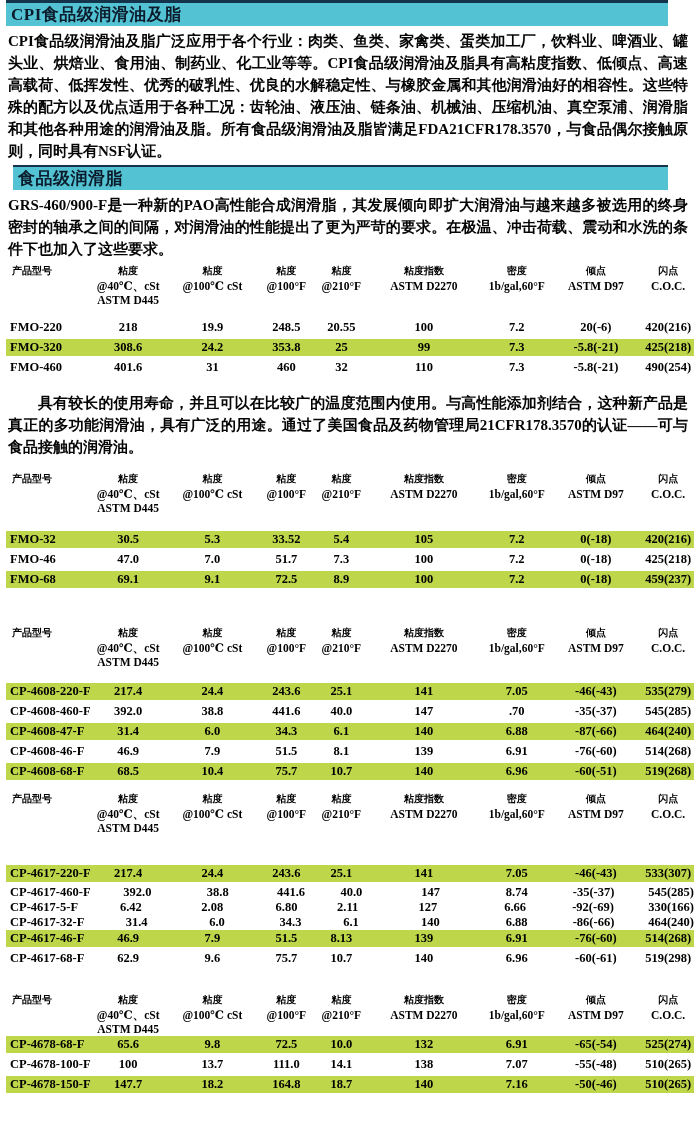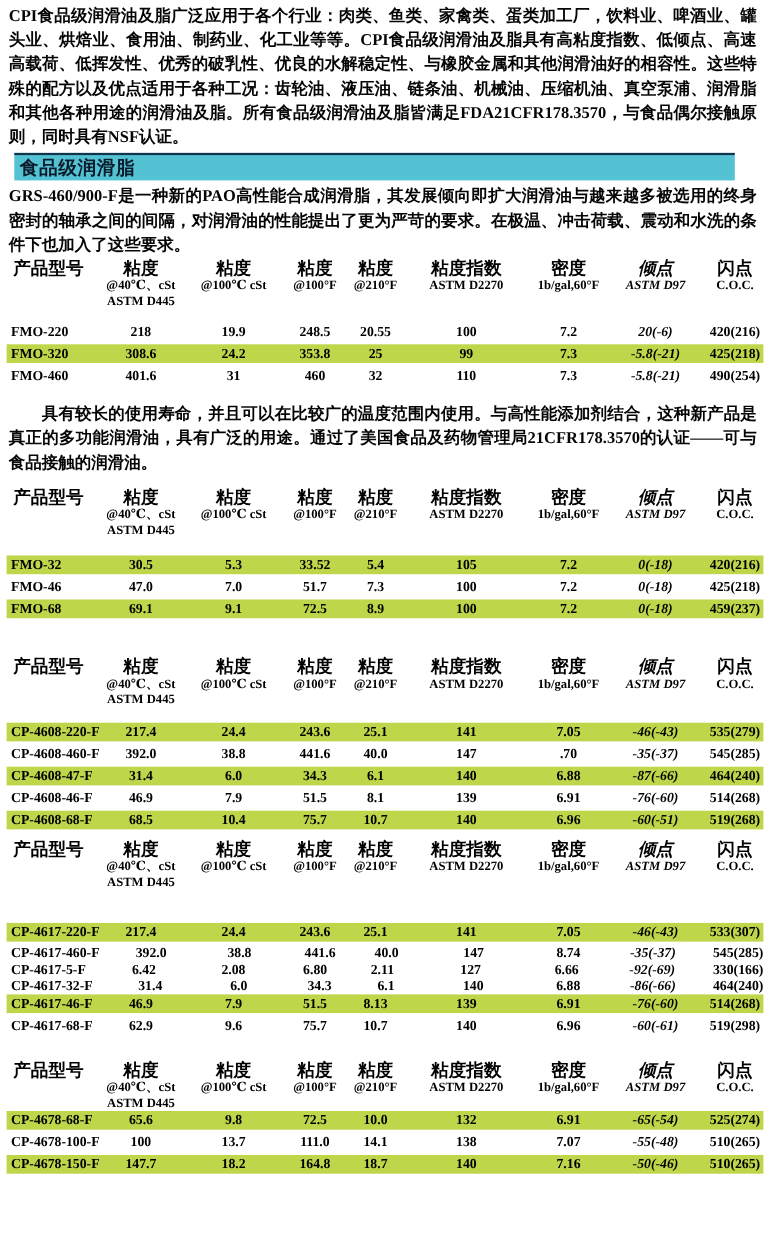--- a/index.html
+++ b/index.html
@@ -28,56 +28,59 @@
     margin:4px 12px 0 8px;
     font-size:15px;line-height:22px;
     text-align:justify;
     color:#050505;
   }
   .para.indent{text-indent:2em;margin-top:16px;}
 
   .spec-table{margin:0 6px 0 6px;}
   .spec-head{display:flex;align-items:flex-start;}
   .hcell{text-align:center;}
-  .hcell .h1{font-size:16px;line-height:17px;white-space:nowrap;}
+  .hcell .h1{font-size:10px;line-height:17px;white-space:nowrap;}
   .hcell .h2{font-size:11.5px;line-height:14px;white-space:nowrap;text-align:center;}
   .spec-head .c-product .h1{text-align:left;padding-left:2px;}
 
   .spec-body{margin-top:12px;}
   .row{display:flex;height:17px;line-height:17px;margin-bottom:3px;font-size:12.5px;}
   .row.tight{height:14px;line-height:14px;margin-bottom:1px;gap:23px;}
   .row.hl{background:var(--hl,#bed649);}
   .cell{text-align:center;white-space:nowrap;overflow:visible;}
 
   .c-product{width:11.5%;text-align:left;padding-left:4px;box-sizing:border-box;}
   .c-v40{width:12.5%;}
   .c-v100c{width:12%;}
   .c-v100f{width:9.5%;}
   .c-v210f{width:6.5%;}
   .c-vi{width:17.5%;}
   .c-density{width:9.5%;}
-  .c-pour{width:13.5%;font-style:italic;}
+  .c-pour{width:13.5%;}
   .c-flash{width:7.5%;}
 
   
   #table-0{margin-top:2px;}
   #table-1{margin-top:12px;}
   #table-1 .spec-body{margin-top:16px;}
   #table-2{margin-top:36px;}
   #table-2 .spec-body{margin-top:14px;}
   #table-3{margin-top:10px;}
   #table-3 .spec-body{margin-top:30px;}
   #table-4{margin-top:24px;}
   #table-4 .spec-body{margin-top:0;}
 </style>
 </head>
 <body>
 
 <div id="page">
 
+  <div class="banner first">
+    <span>CPI食品级润滑油及脂</span>
+  </div>
 
   <p class="para">CPI食品级润滑油及脂广泛应用于各个行业：肉类、鱼类、家禽类、蛋类加工厂，饮料业、啤酒业、罐头业、烘焙业、食用油、制药业、化工业等等。CPI食品级润滑油及脂具有高粘度指数、低倾点、高速高载荷、低挥发性、优秀的破乳性、优良的水解稳定性、与橡胶金属和其他润滑油好的相容性。这些特殊的配方以及优点适用于各种工况：齿轮油、液压油、链条油、机械油、压缩机油、真空泵浦、润滑脂和其他各种用途的润滑油及脂。所有食品级润滑油及脂皆满足FDA21CFR178.3570，与食品偶尔接触原则，同时具有NSF认证。</p>
 
   <div class="banner second">
     <span>食品级润滑脂</span>
   </div>
 
   <p class="para">GRS-460/900-F是一种新的PAO高性能合成润滑脂，其发展倾向即扩大润滑油与越来越多被选用的终身密封的轴承之间的间隔，对润滑油的性能提出了更为严苛的要求。在极温、冲击荷载、震动和水洗的条件下也加入了这些要求。</p>
 
   <section class="spec-table" id="table-0">

